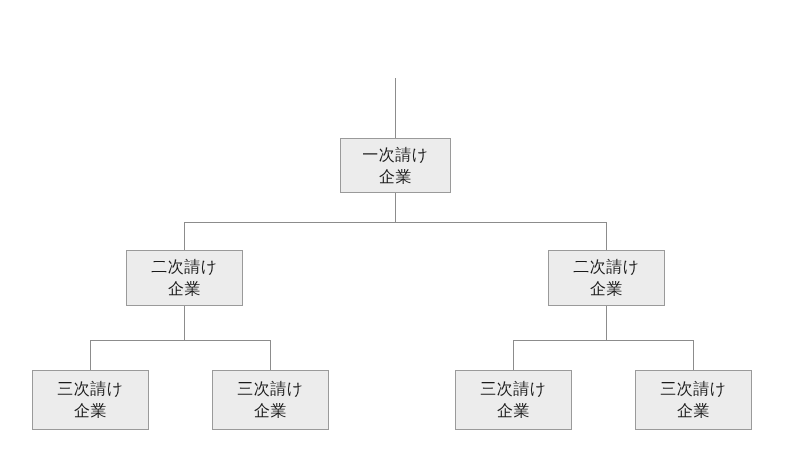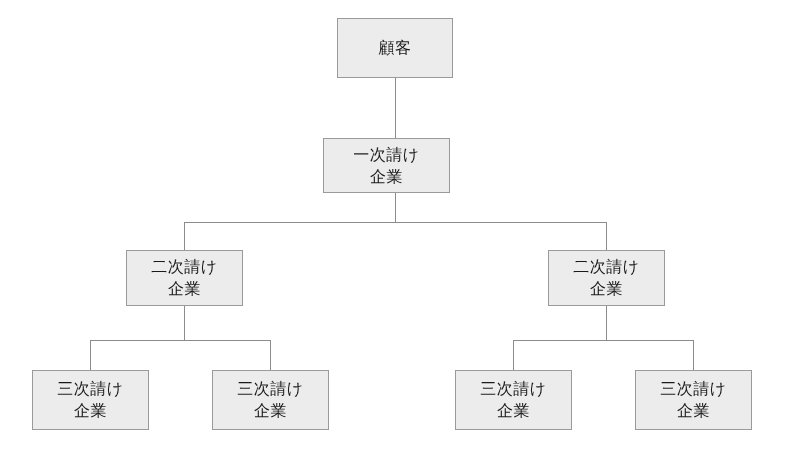--- a/index.html
+++ b/index.html
@@ -49,22 +49,21 @@
     <div class="edge v" style="background: rgb(140, 140, 140); left: 184px; top: 222px; height: 28px;"></div>
     <div class="edge v" style="background: rgb(140, 140, 140); left: 606px; top: 222px; height: 28px;"></div>
     <div class="edge v" style="background: rgb(140, 140, 140); left: 184px; top: 306px; height: 34px;"></div>
     <div class="edge h" style="background: rgb(140, 140, 140); left: 90px; top: 340px; width: 181px;"></div>
     <div class="edge v" style="background: rgb(140, 140, 140); left: 90px; top: 340px; height: 30px;"></div>
     <div class="edge v" style="background: rgb(140, 140, 140); left: 270px; top: 340px; height: 30px;"></div>
     <div class="edge v" style="background: rgb(140, 140, 140); left: 606px; top: 306px; height: 34px;"></div>
     <div class="edge h" style="background: rgb(140, 140, 140); left: 513px; top: 340px; width: 181px;"></div>
     <div class="edge v" style="background: rgb(140, 140, 140); left: 513px; top: 340px; height: 30px;"></div>
     <div class="edge v" style="background: rgb(140, 140, 140); left: 693px; top: 340px; height: 30px;"></div>
-    <div class="node" style="left: 337px; top: 18px; width: 116px; height: 60px; background: rgb(236, 236, 236); border-color: rgb(154, 154, 154); color: rgb(26, 26, 26);">顧客</div>
-    <div class="node" style="left: 323px; top: 138px; width: 127px; height: 55px; background: rgb(236, 236, 236); border-color: rgb(154, 154, 154); color: rgb(26, 26, 26);">一次請け
+    <div class="node" style="left: 340px; top: 138px; width: 111px; height: 55px; background: rgb(236, 236, 236); border-color: rgb(154, 154, 154); color: rgb(26, 26, 26);">一次請け
 企業</div>
     <div class="node" style="left: 126px; top: 250px; width: 117px; height: 56px; background: rgb(236, 236, 236); border-color: rgb(154, 154, 154); color: rgb(26, 26, 26);">二次請け
 企業</div>
     <div class="node" style="left: 548px; top: 250px; width: 117px; height: 56px; background: rgb(236, 236, 236); border-color: rgb(154, 154, 154); color: rgb(26, 26, 26);">二次請け
 企業</div>
     <div class="node" style="left: 32px; top: 370px; width: 117px; height: 60px; background: rgb(236, 236, 236); border-color: rgb(154, 154, 154); color: rgb(26, 26, 26);">三次請け
 企業</div>
     <div class="node" style="left: 212px; top: 370px; width: 117px; height: 60px; background: rgb(236, 236, 236); border-color: rgb(154, 154, 154); color: rgb(26, 26, 26);">三次請け
 企業</div>
     <div class="node" style="left: 455px; top: 370px; width: 117px; height: 60px; background: rgb(236, 236, 236); border-color: rgb(154, 154, 154); color: rgb(26, 26, 26);">三次請け

